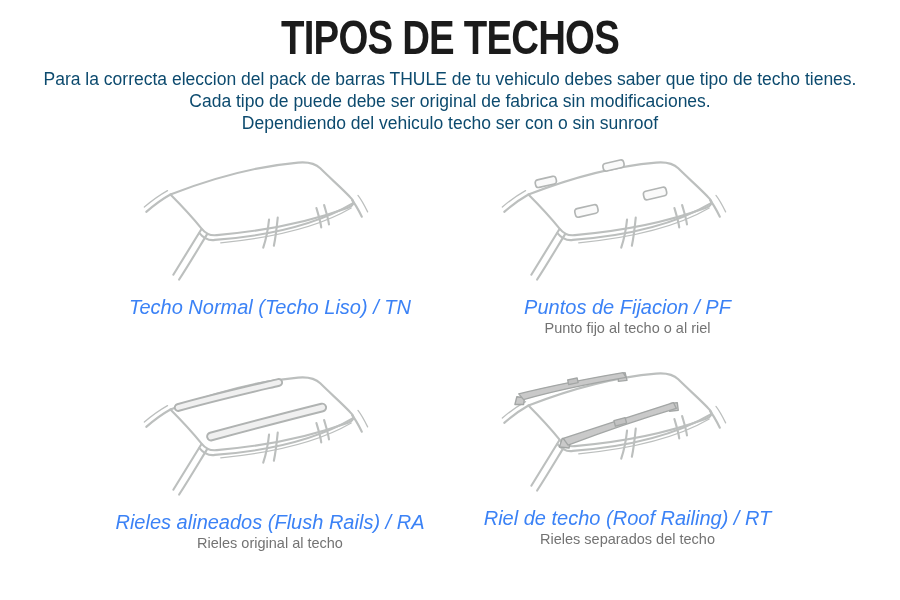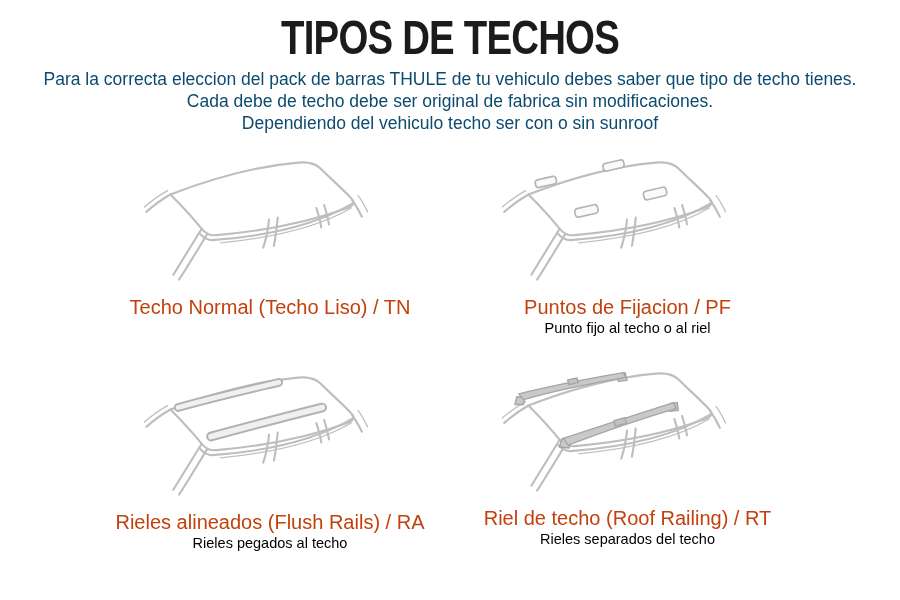--- a/index.html
+++ b/index.html
@@ -49,27 +49,28 @@
   .cell.left  { padding-left: 90px; }
   .cell.right { padding-right: 95px; }
   .cell.row2  { padding-top: 16px; }
 
   .cell svg { display: block; }
 
   .caption { text-align: center; }
   .label {
     font-size: 20px;
     line-height: 24px;
-    color: #c2410c;
+    color: #3b82f6;
     white-space: nowrap;
+    font-style: italic;
   }
   .sublabel {
     font-size: 14.5px;
     line-height: 18px;
-    color: #000000;
+    color: #737373;
     white-space: nowrap;
     min-height: 18px;
   }
 </style>
 </head>
 <body>
 
 <svg width="0" height="0" style="position:absolute" aria-hidden="true">
   <defs>
     <g id="roofBase" stroke="#bcbfbe" stroke-width="2.2" fill="none" stroke-linecap="round" stroke-linejoin="round">
@@ -99,21 +100,21 @@
     </g>
   </defs>
 </svg>
 
 <div class="page">
 
   <h1 class="title"><span>TIPOS DE TECHOS</span></h1>
 
   <div class="desc">
     <div>Para la correcta eleccion del pack de barras THULE de tu vehiculo debes saber que tipo de techo tienes.</div>
-    <div>Cada debe de techo debe ser original de fabrica sin modificaciones.</div>
+    <div>Cada tipo de puede debe ser original de fabrica sin modificaciones.</div>
     <div>Dependiendo del vehiculo techo ser con o sin sunroof</div>
   </div>
 
   <div class="grid">
 
     <figure class="cell left" style="margin:0">
       <svg viewBox="0 0 330 150" width="330" height="145">
         <use href="#roofBase"></use>
       </svg>
       <figcaption class="caption">
@@ -143,21 +144,21 @@
         <use href="#roofBase"></use>
         <g fill="none" stroke-linecap="round">
           <path d="M70,44 C105,34 140,26 174,18" stroke="#b0b3b2" stroke-width="9"></path>
           <path d="M70,44 C105,34 140,26 174,18" stroke="#f0f0f0" stroke-width="5"></path>
           <path d="M104,74 C145,63 183,53 219,44" stroke="#b0b3b2" stroke-width="10"></path>
           <path d="M104,74 C145,63 183,53 219,44" stroke="#f0f0f0" stroke-width="6"></path>
         </g>
       </svg>
       <figcaption class="caption">
         <div class="label">Rieles alineados (Flush Rails) / RA</div>
-        <div class="sublabel">Rieles pegados al techo</div>
+        <div class="sublabel">Rieles original al techo</div>
       </figcaption>
     </figure>
 
     <figure class="cell right row2" style="margin:0">
       <svg viewBox="0 0 330 150" width="330" height="145">
         <use href="#roofBase"></use>
         <g fill="#c9c9c9" stroke="#a3a6a5" stroke-width="1.4" stroke-linejoin="round">
 
           <path d="M50,37 L48,45 L57,45 L58,38 Z"></path>
           <path d="M155,14 L155,21 L164,20 L162,12 Z"></path>

